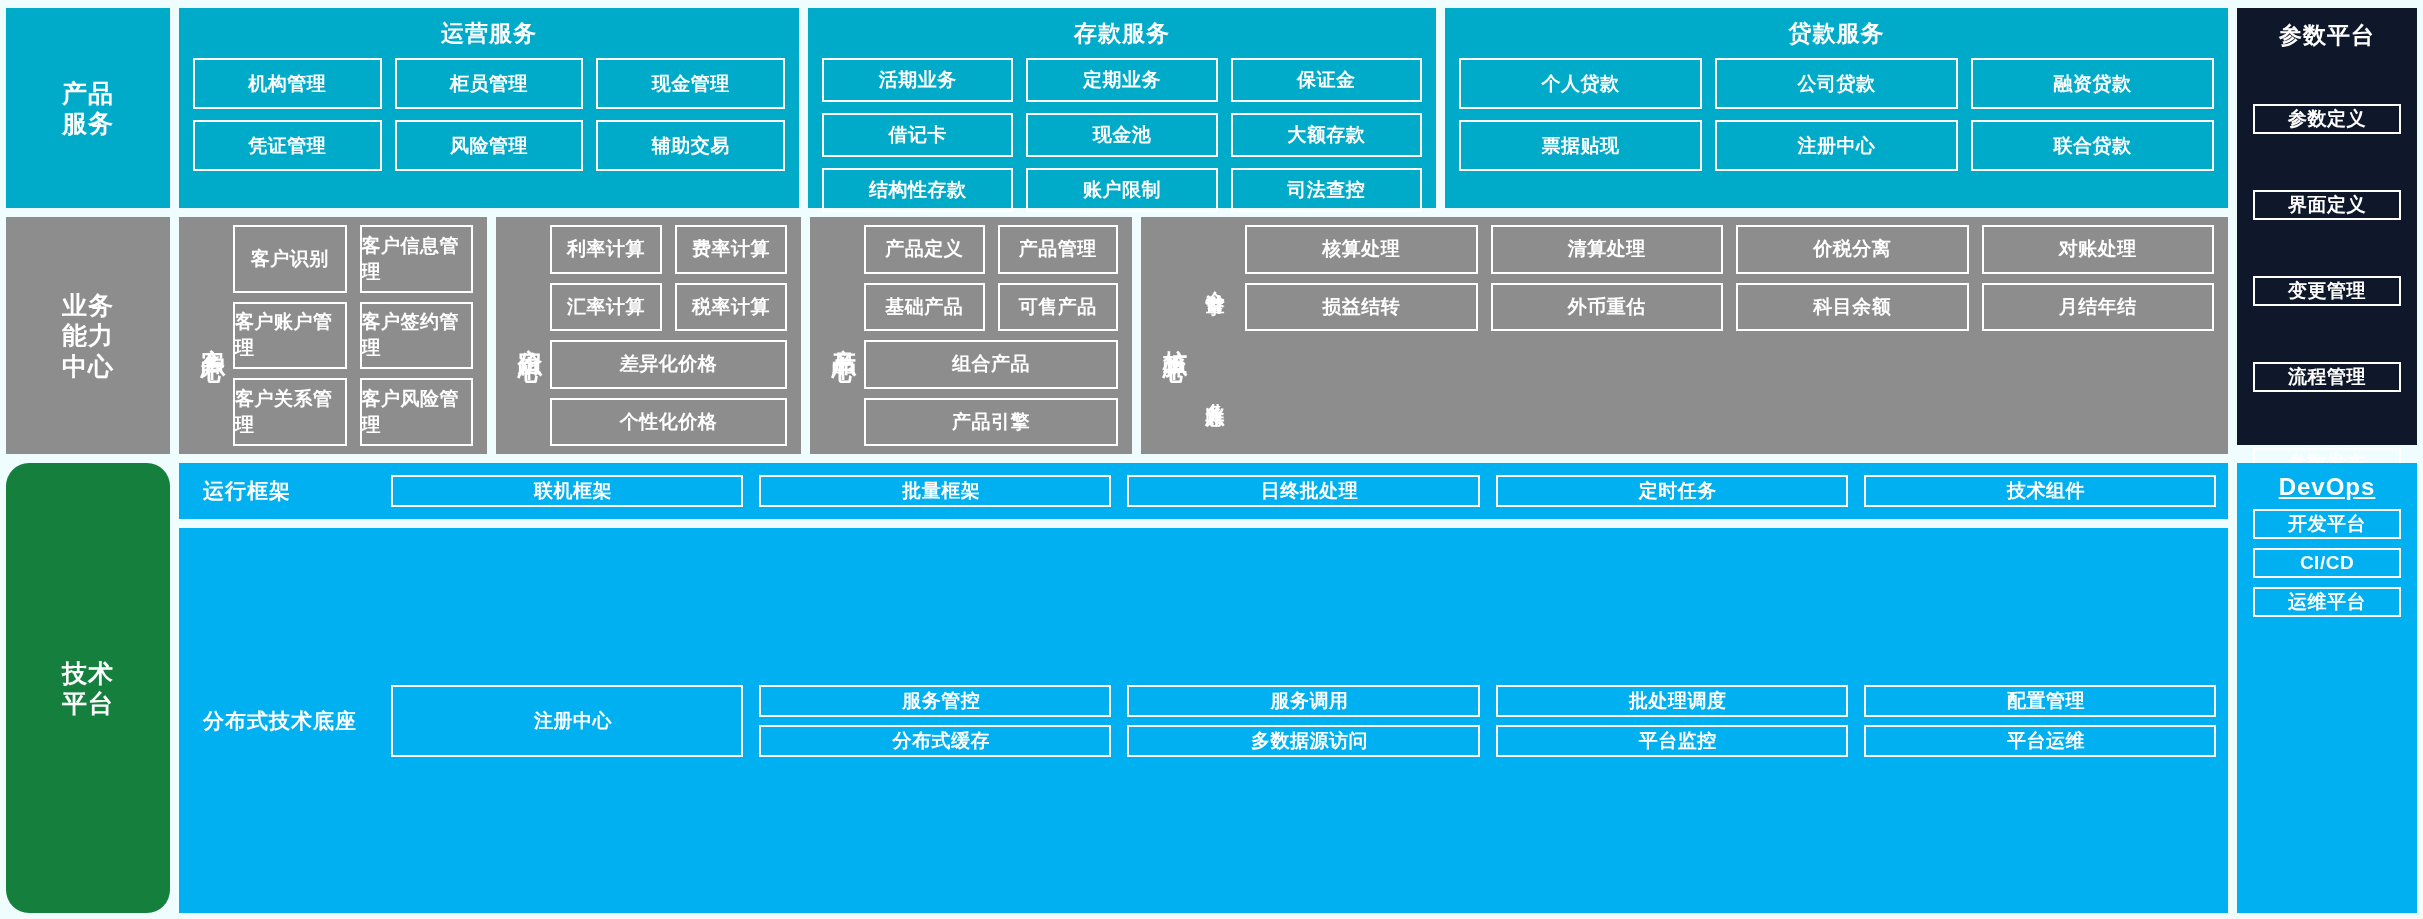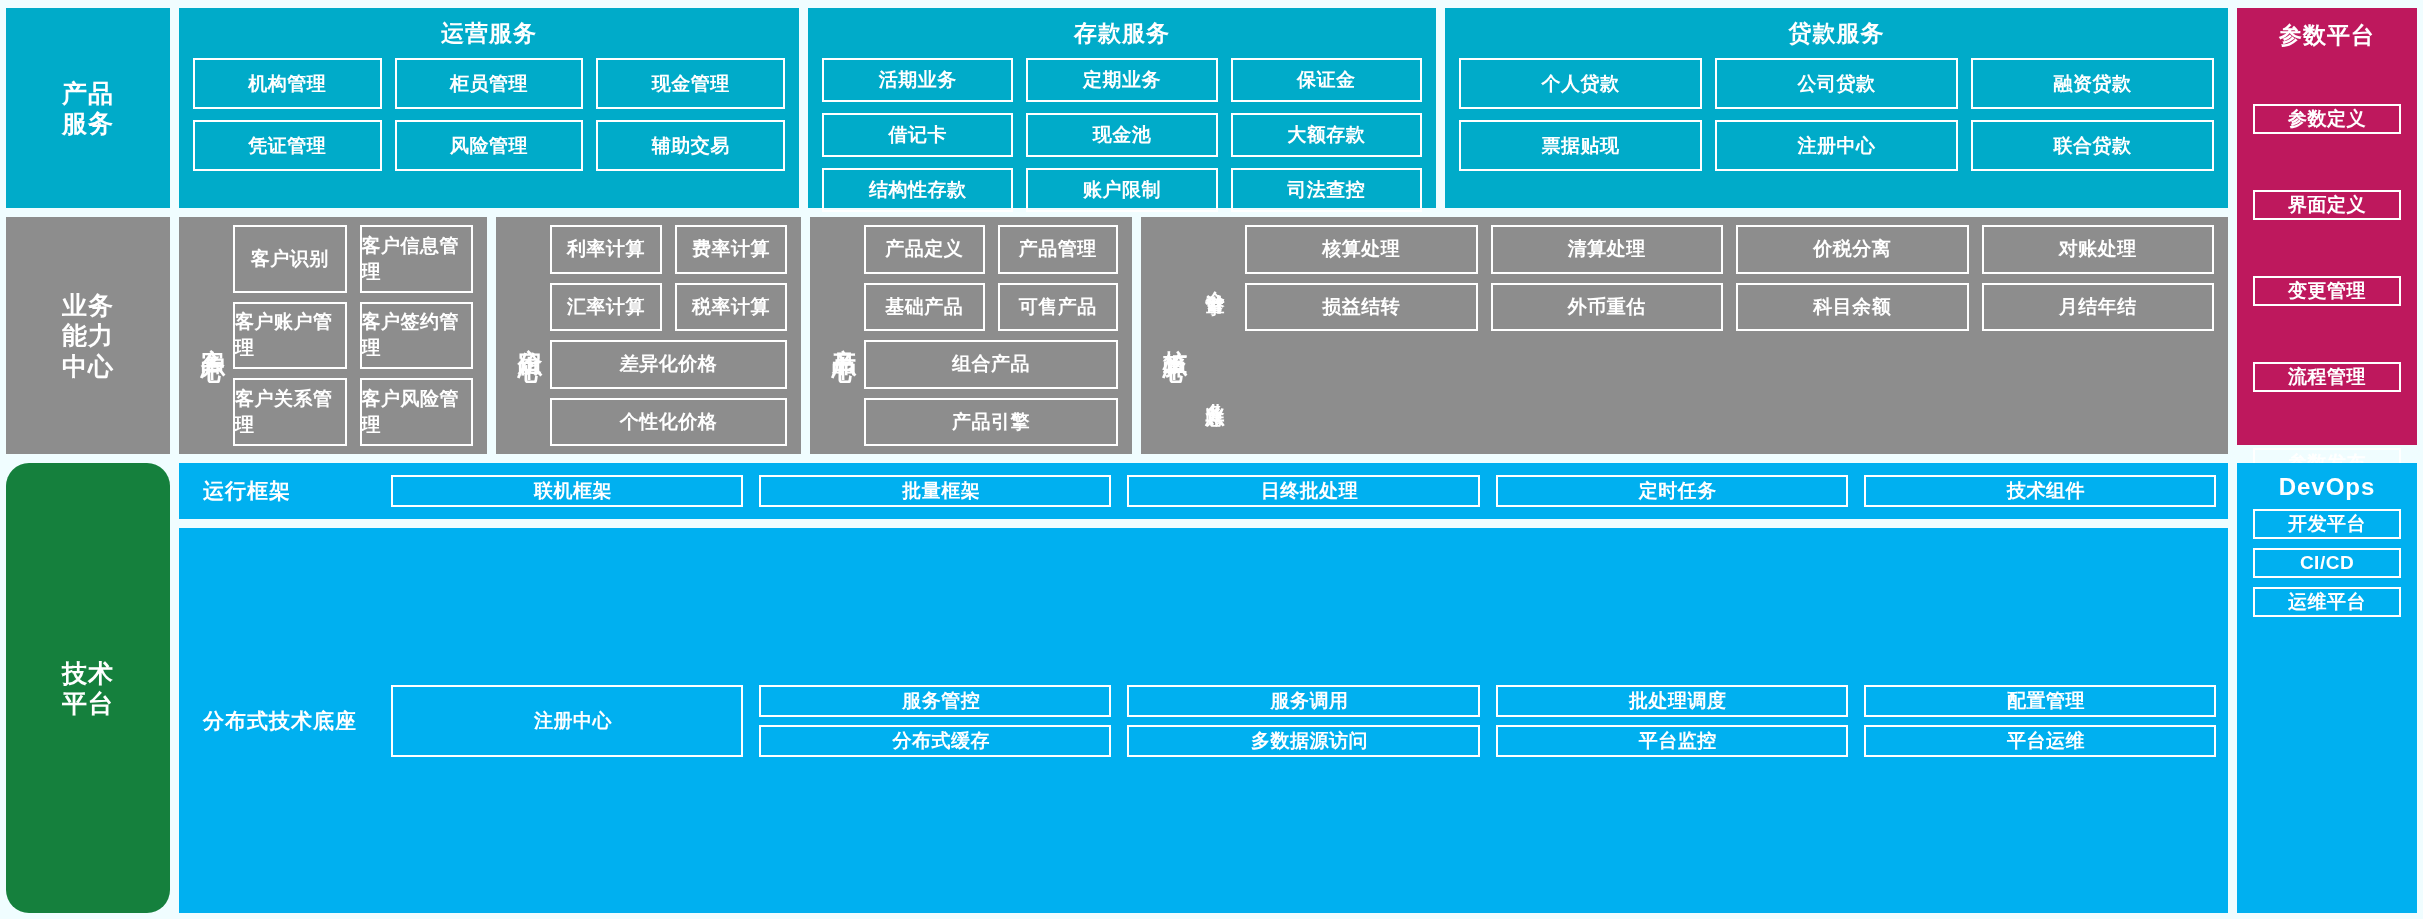--- a/index.html
+++ b/index.html
@@ -37,21 +37,21 @@
   .g-ops .tile-grid{grid-template-columns:repeat(3,1fr);}
   .g-ops .tile{height:51px;}
   .g-dep{flex:0 0 628px;}
   .g-dep .tile-grid{grid-template-columns:repeat(3,1fr);}
   .g-dep .tile{height:44px;}
   .g-loan{flex:1 1 auto;}
   .g-loan .tile-grid{grid-template-columns:repeat(3,1fr);}
   .g-loan .tile{height:51px;}
 
   
-  .col-param{flex:0 0 180px;background:#be185d;display:flex;flex-direction:column;align-items:center;padding:6px 16px 10px 16px;box-sizing:border-box;gap:39px;}
+  .col-param{flex:0 0 180px;background:#0f172a;display:flex;flex-direction:column;align-items:center;padding:6px 16px 10px 16px;box-sizing:border-box;gap:39px;}
   .col-param .grp-title{margin:6px 0 14px 0;}
   .col-param .tile{width:100%;height:48px;margin-bottom:17px;font-weight:bold;}
   .col-param .tile:last-child{margin-bottom:0;}
 
   
   .band-mid{height:237px;}
   .grp-gray{background:#8d8d8d;display:flex;align-items:stretch;padding:8px 14px;box-sizing:border-box;}
   .vlabel{
     writing-mode:vertical-rl;text-orientation:upright;
     display:flex;align-items:center;justify-content:center;
@@ -77,21 +77,21 @@
   .band-bot{height:auto;flex:1 1 auto;}
   .tech-main{flex:1 1 auto;display:flex;flex-direction:column;gap:9px;}
   .tech-row{background:#00b0f0;display:flex;align-items:center;padding:9px 12px;box-sizing:border-box;gap:16px;}
   .tech-row.r1{height:56px;}
   .tech-row.r2{flex:1 1 auto;}
   .tech-name{flex:0 0 172px;font-size:21px;font-weight:bold;padding-left:12px;letter-spacing:1px;}
   .tech-tiles{flex:1 1 auto;display:grid;grid-template-columns:repeat(5,1fr);gap:8px 16px;}
   .tech-tiles .tile{height:32px;font-size:19px;padding-left:12px;}
   .tech-tiles .tall{grid-row:1 / span 2;height:auto;}
   .col-devops{flex:0 0 180px;background:#00b0f0;display:flex;flex-direction:column;align-items:center;padding:6px 16px 10px 16px;box-sizing:border-box;}
-  .col-devops .grp-title{margin:4px 0 8px 0;font-size:24px;}
+  .col-devops .grp-title{margin:4px 0 8px 0;font-size:24px;text-decoration:underline;}
   .col-devops .tile{width:100%;height:30px;margin-bottom:9px;font-size:19px;}
   .col-devops .tile:last-child{margin-bottom:0;}
 </style>
 </head>
 <body>
 
 <div class="page">
 
   <div class="band band-top">
 

